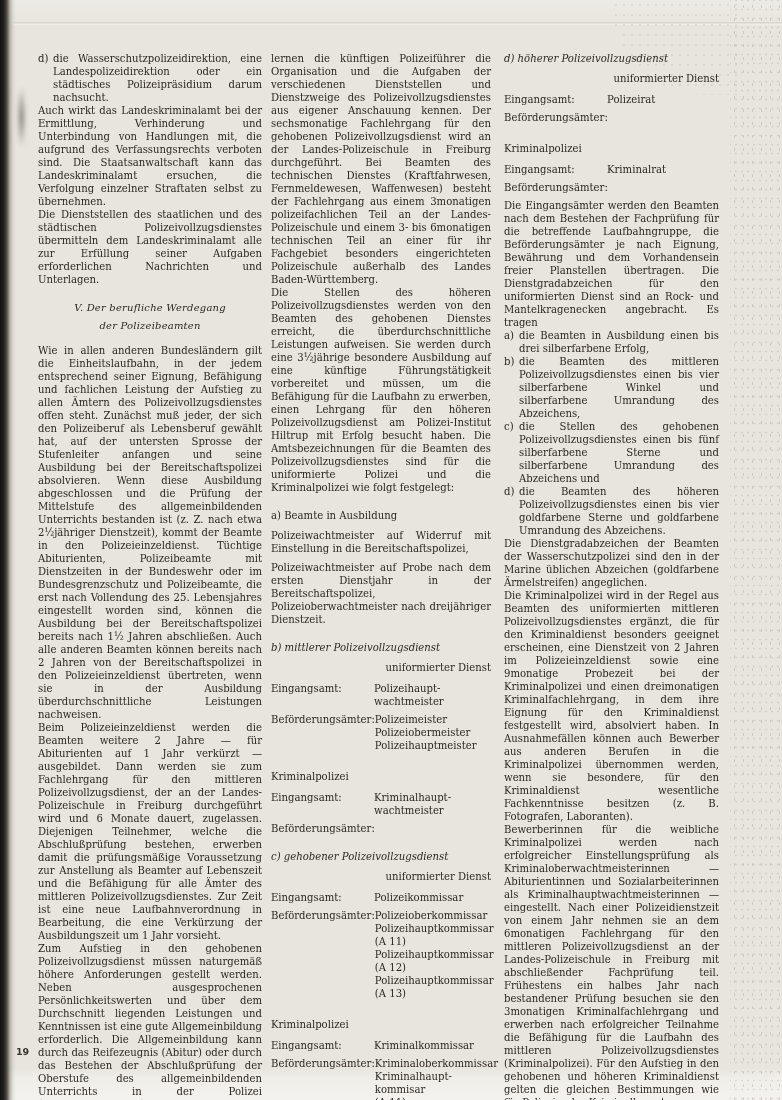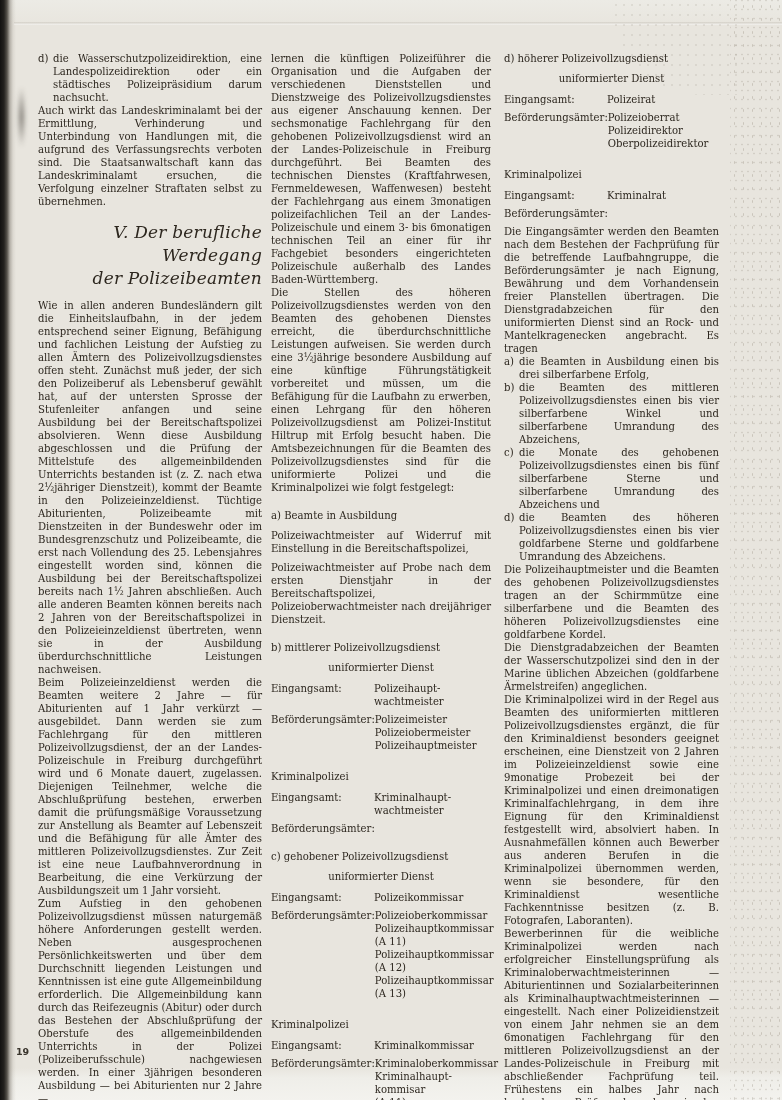--- a/index.html
+++ b/index.html
@@ -52,31 +52,31 @@
   #col1{left:38px;width:224px;}
   #col2{left:271px;width:220px;}
   #col3{left:504px;width:215px;}
 
   p.para{margin:0;}
   .hang{display:flex;margin:0;}
   .hang .marker{flex:0 0 15px;}
   .hang .hang-text{flex:1;margin:0;text-align:justify;}
 
   h2.chapter{
-    font-size:17px;line-height:23px;font-weight:normal;font-style:italic;
-    margin:13px 0 9px 0;text-align:right;white-space:pre-line;letter-spacing:.2px;
+    font-size:10px;line-height:18px;font-weight:normal;font-style:italic;
+    margin:13px 0 9px 0;text-align:center;white-space:pre-line;letter-spacing:.2px;
   }
 
   .sh{margin:15px 0 7px 0;text-align:left;}
-  .sh.italic{}
+  .sh.italic{font-style:italic;}
   .sh.first{margin-top:0;}
   .para.tight{margin-bottom:6px;}
   .gap-top{margin-top:9px;}
 
-  .dienst{margin:0 0 8px 0;text-align:center;}
+  .dienst{margin:0 0 8px 0;text-align:right;}
   .kripo{margin:18px 0 8px 0;text-align:left;}
   .rank-row{display:flex;margin:0 0 5px 0;text-align:left;}
   .rank-label{flex:0 0 103px;}
   .rank-value{flex:1;white-space:pre-line;}
 
   .badge-list .hang{margin:0;}
   .pageno{
     position:absolute;left:16px;top:1046px;
     font-family:"DejaVu Sans", sans-serif;font-weight:bold;font-size:9.5px;color:#3a352d;
   }
@@ -90,20 +90,21 @@
   <div class="smudge"></div>
   <div class="speckle-right"></div>
   <div class="speckle-corner"></div>
 
   <div class="col" id="col1">
     <div class="hang">
       <span class="marker">d)</span>
       <p class="hang-text">die Wasserschutzpolizeidirektion, eine Landespolizeidirektion oder ein städtisches Polizeipräsidium darum nachsucht.</p>
     </div>
     <p class="para">Auch wirkt das Landeskriminalamt bei der Ermittlung, Verhinderung und Unterbindung von Handlungen mit, die aufgrund des Verfassungsrechts verboten sind. Die Staatsanwaltschaft kann das Landeskriminalamt ersuchen, die Verfolgung einzelner Straftaten selbst zu übernehmen.</p>
+    <p class="para">Die Dienststellen des staatlichen und des städtischen Polizeivollzugsdienstes übermitteln dem Landeskriminalamt alle zur Erfüllung seiner Aufgaben erforderlichen Nachrichten und Unterlagen.</p>
     <h2 class="chapter">V. Der berufliche Werdegang
 der Polizeibeamten</h2>
     <p class="para">Wie in allen anderen Bundesländern gilt die Einheitslaufbahn, in der jedem entsprechend seiner Eignung, Befähigung und fachlichen Leistung der Aufstieg zu allen Ämtern des Polizeivollzugsdienstes offen steht. Zunächst muß jeder, der sich den Polizeiberuf als Lebensberuf gewählt hat, auf der untersten Sprosse der Stufenleiter anfangen und seine Ausbildung bei der Bereitschaftspolizei absolvieren. Wenn diese Ausbildung abgeschlossen und die Prüfung der Mittelstufe des allgemeinbildenden Unterrichts bestanden ist (z. Z. nach etwa 2½jähriger Dienstzeit), kommt der Beamte in den Polizeieinzeldienst. Tüchtige Abiturienten, Polizeibeamte mit Dienstzeiten in der Bundeswehr oder im Bundesgrenzschutz und Polizeibeamte, die erst nach Vollendung des 25. Lebensjahres eingestellt worden sind, können die Ausbildung bei der Bereitschaftspolizei bereits nach 1½ Jahren abschließen. Auch alle anderen Beamten können bereits nach 2 Jahren von der Bereitschaftspolizei in den Polizeieinzeldienst übertreten, wenn sie in der Ausbildung überdurchschnittliche Leistungen nachweisen.</p>
     <p class="para">Beim Polizeieinzeldienst werden die Beamten weitere 2 Jahre — für Abiturienten auf 1 Jahr verkürzt — ausgebildet. Dann werden sie zum Fachlehrgang für den mittleren Polizeivollzugsdienst, der an der Landes-Polizeischule in Freiburg durchgeführt wird und 6 Monate dauert, zugelassen. Diejenigen Teilnehmer, welche die Abschlußprüfung bestehen, erwerben damit die prüfungsmäßige Voraussetzung zur Anstellung als Beamter auf Lebenszeit und die Befähigung für alle Ämter des mittleren Polizeivollzugsdienstes. Zur Zeit ist eine neue Laufbahnverordnung in Bearbeitung, die eine Verkürzung der Ausbildungszeit um 1 Jahr vorsieht.</p>
     <p class="para">Zum Aufstieg in den gehobenen Polizeivollzugsdienst müssen naturgemäß höhere Anforderungen gestellt werden. Neben ausgesprochenen Persönlichkeitswerten und über dem Durchschnitt liegenden Leistungen und Kenntnissen ist eine gute Allgemeinbildung erforderlich. Die Allgemeinbildung kann durch das Reifezeugnis (Abitur) oder durch das Bestehen der Abschlußprüfung der Oberstufe des allgemeinbildenden Unterrichts in der Polizei (Polizeiberufsschule) nachgewiesen werden. In einer 3jährigen besonderen Ausbildung — bei Abiturienten nur 2 Jahre —</p>
   </div>
 
   <div class="col" id="col2">
     <p class="para">lernen die künftigen Polizeiführer die Organisation und die Aufgaben der verschiedenen Dienststellen und Dienstzweige des Polizeivollzugsdienstes aus eigener Anschauung kennen. Der sechsmonatige Fachlehrgang für den gehobenen Polizeivollzugsdienst wird an der Landes-Polizeischule in Freiburg durchgeführt. Bei Beamten des technischen Dienstes (Kraftfahrwesen, Fernmeldewesen, Waffenwesen) besteht der Fachlehrgang aus einem 3monatigen polizeifachlichen Teil an der Landes-Polizeischule und einem 3- bis 6monatigen technischen Teil an einer für ihr Fachgebiet besonders eingerichteten Polizeischule außerhalb des Landes Baden-Württemberg.</p>
     <p class="para">Die Stellen des höheren Polizeivollzugsdienstes werden von den Beamten des gehobenen Dienstes erreicht, die überdurchschnittliche Leistungen aufweisen. Sie werden durch eine 3½jährige besondere Ausbildung auf eine künftige Führungstätigkeit vorbereitet und müssen, um die Befähigung für die Laufbahn zu erwerben, einen Lehrgang für den höheren Polizeivollzugsdienst am Polizei-Institut Hiltrup mit Erfolg besucht haben. Die Amtsbezeichnungen für die Beamten des Polizeivollzugsdienstes sind für die uniformierte Polizei und die Kriminalpolizei wie folgt festgelegt:</p>
@@ -173,23 +174,20 @@
 
   <div class="col" id="col3">
     <div class="sh italic first">d) höherer Polizeivollzugsdienst</div>
     <div class="dienst">uniformierter Dienst</div>
     <div class="rank-row">
       <div class="rank-label">Eingangsamt:</div>
       <div class="rank-value">Polizeirat</div>
     </div>
     <div class="rank-row">
       <div class="rank-label">Beförderungsämter:</div>
-      <div class="rank-value">Polizeioberrat
-Polizeidirektor
-Oberpolizeidirektor</div>
     </div>
     <div class="kripo">Kriminalpolizei</div>
     <div class="rank-row">
       <div class="rank-label">Eingangsamt:</div>
       <div class="rank-value">Kriminalrat</div>
     </div>
     <div class="rank-row">
       <div class="rank-label">Beförderungsämter:</div>
     </div>
 
@@ -199,28 +197,27 @@
       <div class="hang">
         <span class="marker">a)</span>
         <p class="hang-text">die Beamten in Ausbildung einen bis drei silberfarbene Erfolg,</p>
       </div>
       <div class="hang">
         <span class="marker">b)</span>
         <p class="hang-text">die Beamten des mittleren Polizeivollzugsdienstes einen bis vier silberfarbene Winkel und silberfarbene Umrandung des Abzeichens,</p>
       </div>
       <div class="hang">
         <span class="marker">c)</span>
-        <p class="hang-text">die Monate des gehobenen Polizeivollzugsdienstes einen bis fünf silberfarbene Sterne und silberfarbene Umrandung des Abzeichens und</p>
+        <p class="hang-text">die Stellen des gehobenen Polizeivollzugsdienstes einen bis fünf silberfarbene Sterne und silberfarbene Umrandung des Abzeichens und</p>
       </div>
       <div class="hang">
         <span class="marker">d)</span>
         <p class="hang-text">die Beamten des höheren Polizeivollzugsdienstes einen bis vier goldfarbene Sterne und goldfarbene Umrandung des Abzeichens.</p>
       </div>
     </div>
 
-    <p class="para">Die Polizeihauptmeister und die Beamten des gehobenen Polizeivollzugsdienstes tragen an der Schirmmütze eine silberfarbene und die Beamten des höheren Polizeivollzugsdienstes eine goldfarbene Kordel.</p>
     <p class="para">Die Dienstgradabzeichen der Beamten der Wasserschutzpolizei sind den in der Marine üblichen Abzeichen (goldfarbene Ärmelstreifen) angeglichen.</p>
     <p class="para">Die Kriminalpolizei wird in der Regel aus Beamten des uniformierten mittleren Polizeivollzugsdienstes ergänzt, die für den Kriminaldienst besonders geeignet erscheinen, eine Dienstzeit von 2 Jahren im Polizeieinzeldienst sowie eine 9monatige Probezeit bei der Kriminalpolizei und einen dreimonatigen Kriminalfachlehrgang, in dem ihre Eignung für den Kriminaldienst festgestellt wird, absolviert haben. In Ausnahmefällen können auch Bewerber aus anderen Berufen in die Kriminalpolizei übernommen werden, wenn sie besondere, für den Kriminaldienst wesentliche Fachkenntnisse besitzen (z. B. Fotografen, Laboranten).</p>
     <p class="para">Bewerberinnen für die weibliche Kriminalpolizei werden nach erfolgreicher Einstellungsprüfung als Kriminaloberwachtmeisterinnen — Abiturientinnen und Sozialarbeiterinnen als Kriminalhauptwachtmeisterinnen — eingestellt. Nach einer Polizeidienstzeit von einem Jahr nehmen sie an dem 6monatigen Fachlehrgang für den mittleren Polizeivollzugsdienst an der Landes-Polizeischule in Freiburg mit abschließender Fachprüfung teil. Frühestens ein halbes Jahr nach bestandener Prüfung besuchen sie den 3monatigen Kriminalfachlehrgang und erwerben nach erfolgreicher Teilnahme die Befähigung für die Laufbahn des mittleren Polizeivollzugsdienstes (Kriminalpolizei). Für den Aufstieg in den gehobenen und höheren Kriminaldienst gelten die gleichen Bestimmungen wie für Polizei- oder Kriminalbeamte.</p>
   </div>
 
   <div class="pageno">19</div>
 </div>
 
 </body></html>

